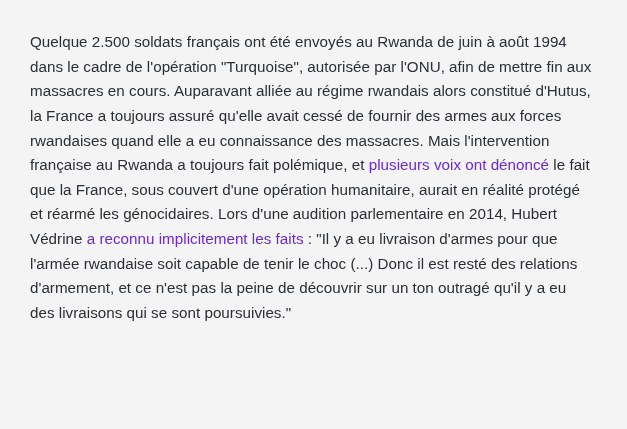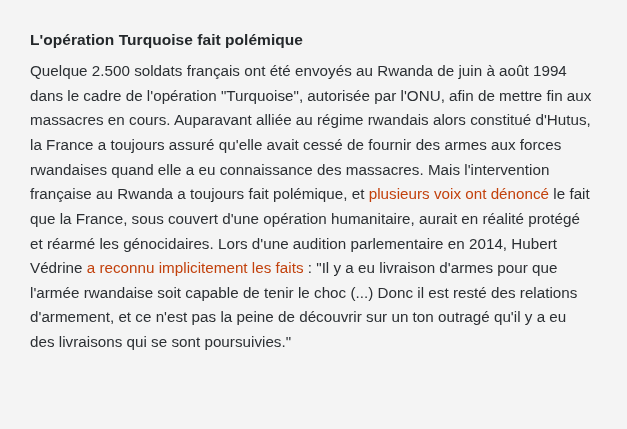--- a/index.html
+++ b/index.html
@@ -30,23 +30,22 @@
   }
   .body-text {
     font-size: 15.2px;
     line-height: 1.62;
     color: #2b2f33;
     margin: 0;
     text-align: left;
     letter-spacing: 0.02px;
   }
   .body-text a {
-    color: #c2410c;
+    color: #6d28d9;
     text-decoration: none;
   }
 </style>
 </head>
 <body>
 
 <div class="article">
-  <h2 class="headline">L'opération Turquoise fait polémique</h2>
   <p class="body-text"><span>Quelque 2.500 soldats français ont été envoyés au Rwanda de juin à août 1994 dans le cadre de l'opération "Turquoise", autorisée par l'ONU, afin de mettre fin aux massacres en cours. Auparavant alliée au régime rwandais alors constitué d'Hutus, la France a toujours assuré qu'elle avait cessé de fournir des armes aux forces rwandaises quand elle a eu connaissance des massacres. Mais l'intervention française au Rwanda a toujours fait polémique, et </span><a href="#">plusieurs voix ont dénoncé</a><span> le fait que la France, sous couvert d'une opération humanitaire, aurait en réalité protégé et réarmé les génocidaires. Lors d'une audition parlementaire en 2014, Hubert Védrine </span><a href="#">a reconnu implicitement les faits</a><span> : "Il y a eu livraison d'armes pour que l'armée rwandaise soit capable de tenir le choc (...) Donc il est resté des relations d'armement, et ce n'est pas la peine de découvrir sur un ton outragé qu'il y a eu des livraisons qui se sont poursuivies."</span></p>
 </div>
 
 </body></html>

